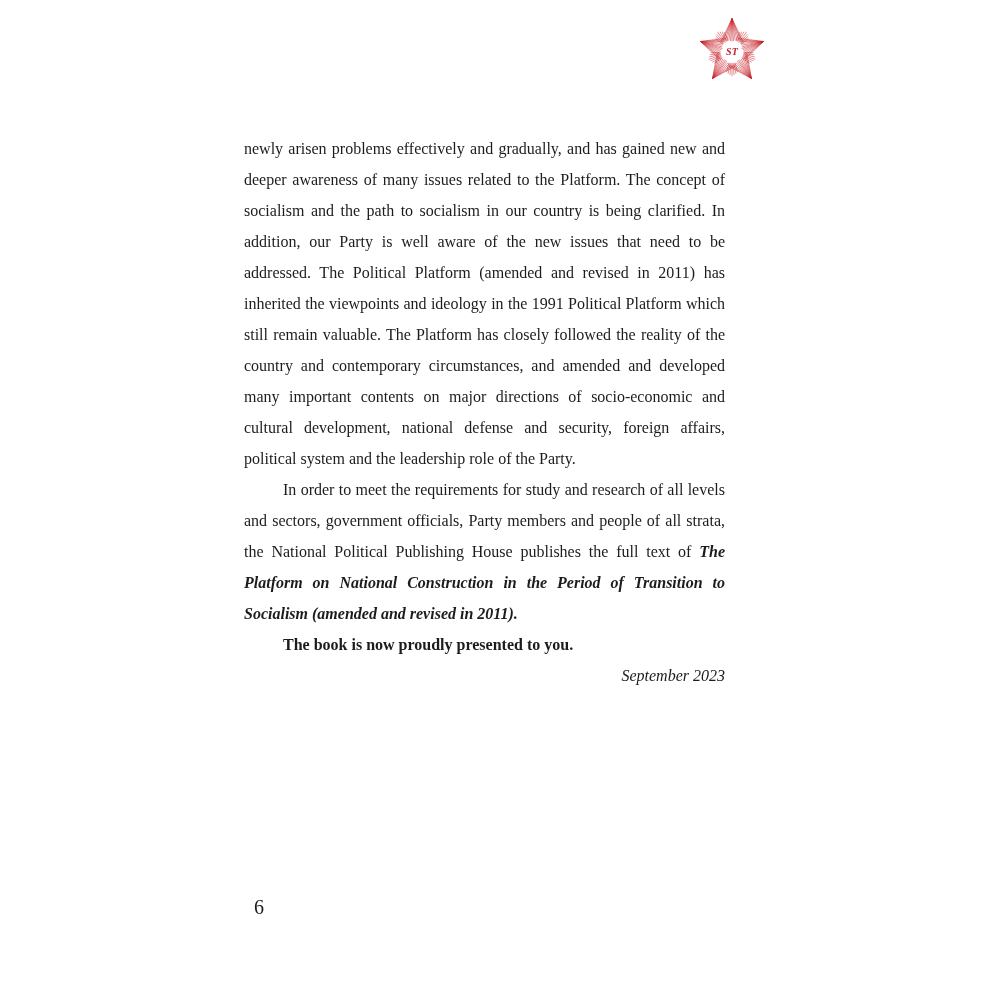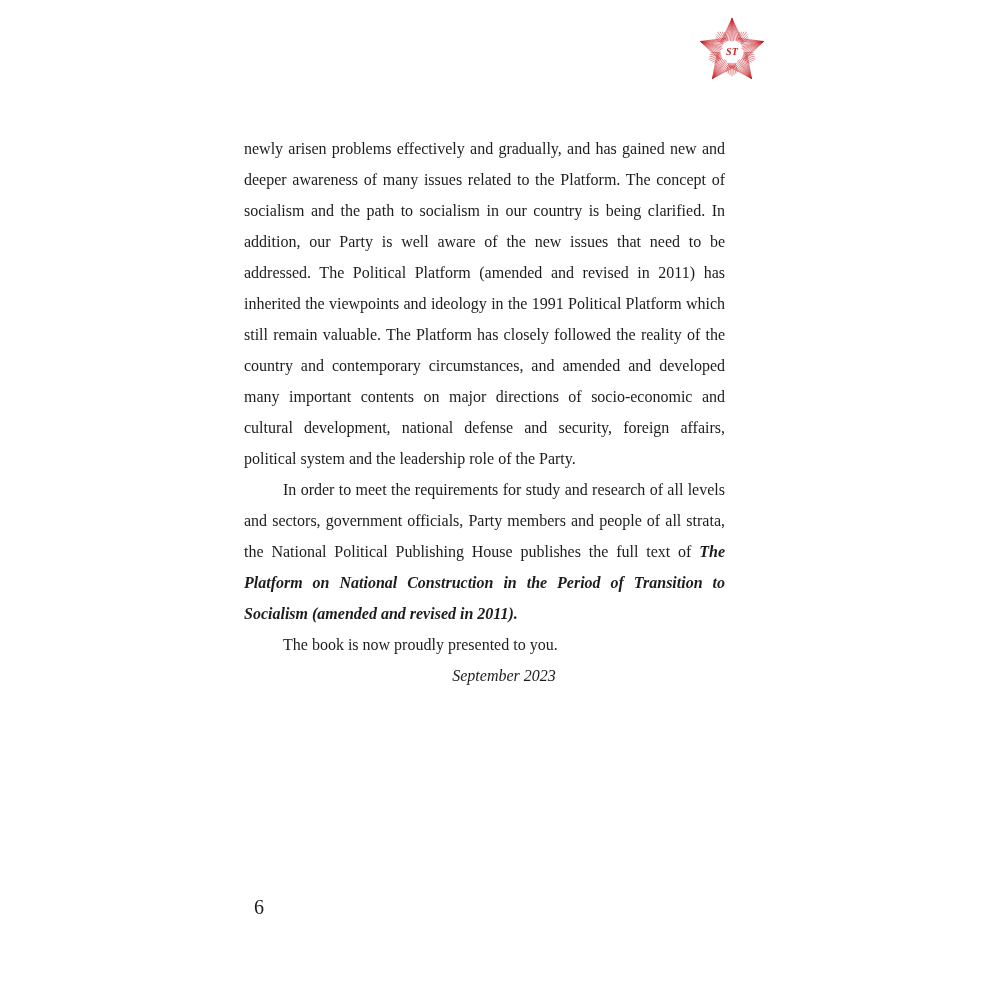--- a/index.html
+++ b/index.html
@@ -30,26 +30,26 @@
     left: 244px;
     top: 133px;
     width: 481px;
     font-size: 16px;
     line-height: 31px;
     text-align: justify;
   }
   .textblock p { margin: 0; }
   .indent { text-indent: 39px; }
   .booktitle { font-weight: bold; font-style: italic; }
-  .presented { margin-top: 5px; }
+  .presented { margin-top: 5px; font-weight: bold; }
   .sigblock {
     text-align: center;
     padding-left: 39px;
   }
-  .sig-date { margin-top: 7px; font-style: italic; }
+  .sig-date { margin-top: 7px; font-style: italic; text-align: right; }
   .sig-publisher { margin-top: 1px; letter-spacing: 0.8px; }
   .pagenum {
     position: absolute;
     left: 254px;
     top: 892px;
     font-size: 20px;
     line-height: 31px;
   }
 </style>
 </head>

